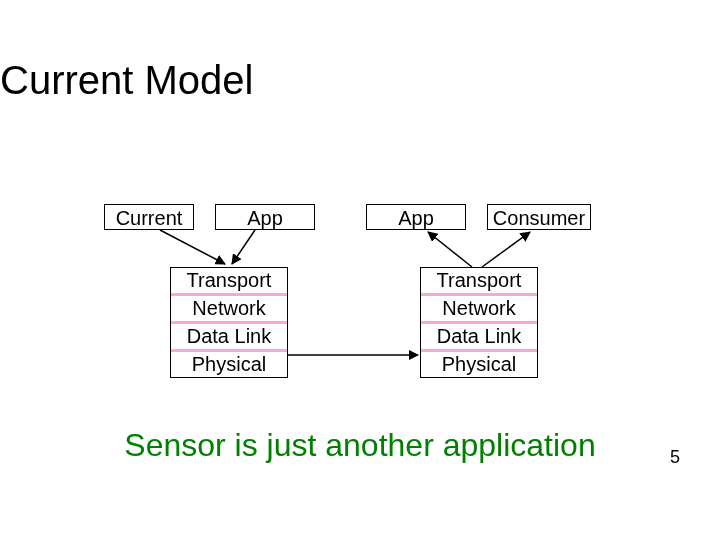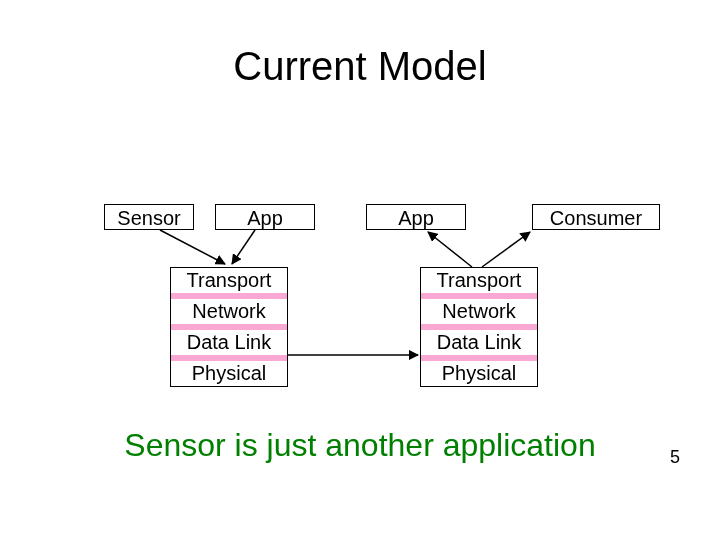--- a/index.html
+++ b/index.html
@@ -5,43 +5,43 @@
   html,body{margin:0;padding:0;}
   body{
     width:720px;height:540px;
     background:#fff;
     font-family:Arial,Helvetica,sans-serif;
     position:relative;
     color:#000;
   }
   .title{
     position:absolute;
-    top:44px;left:0;right:0;
-    text-align:center;
+    top:58px;left:0;right:0;
+    text-align:left;
     font-size:40px;
   }
   .box{
     position:absolute;
     border:1px solid #000;
     background:#fff;
     text-align:center;
     font-size:20px;
     line-height:26px;
     height:26px;
     box-sizing:border-box;
     padding-top:0;
   }
   .stack{
     position:absolute;
     border:1px solid #000;
     background:#fff;
     box-sizing:border-box;
   }
   .stack .cell{
-    border-bottom:6px solid #f9a8d4;
+    border-bottom:3px solid #f9a8d4;
     text-align:center;
     font-size:20px;
     line-height:25px;
     height:25px;
   }
   .stack .cell:last-child{border-bottom:none;}
   .footer{
     position:absolute;
     left:0;right:0;
     text-align:center;
@@ -61,24 +61,24 @@
     left:0;top:0;
     width:720px;height:540px;
     pointer-events:none;
   }
 </style>
 </head>
 <body>
 
 <div class="title">Current Model</div>
 
-<div class="box" style="left:104px;top:204px;width:90px;">Sensor</div>
+<div class="box" style="left:104px;top:204px;width:90px;">Current</div>
 <div class="box" style="left:215px;top:204px;width:100px;">App</div>
 <div class="box" style="left:366px;top:204px;width:100px;">App</div>
-<div class="box" style="left:487px;top:204px;width:128px;margin-left:45px;">Consumer</div>
+<div class="box" style="left:487px;top:204px;width:104px;">Consumer</div>
 
 <div class="stack" style="left:170px;top:267px;width:118px;">
   <div class="cell">Transport</div>
   <div class="cell">Network</div>
   <div class="cell">Data Link</div>
   <div class="cell">Physical</div>
 </div>
 
 <div class="stack" style="left:420px;top:267px;width:118px;">
   <div class="cell">Transport</div>

